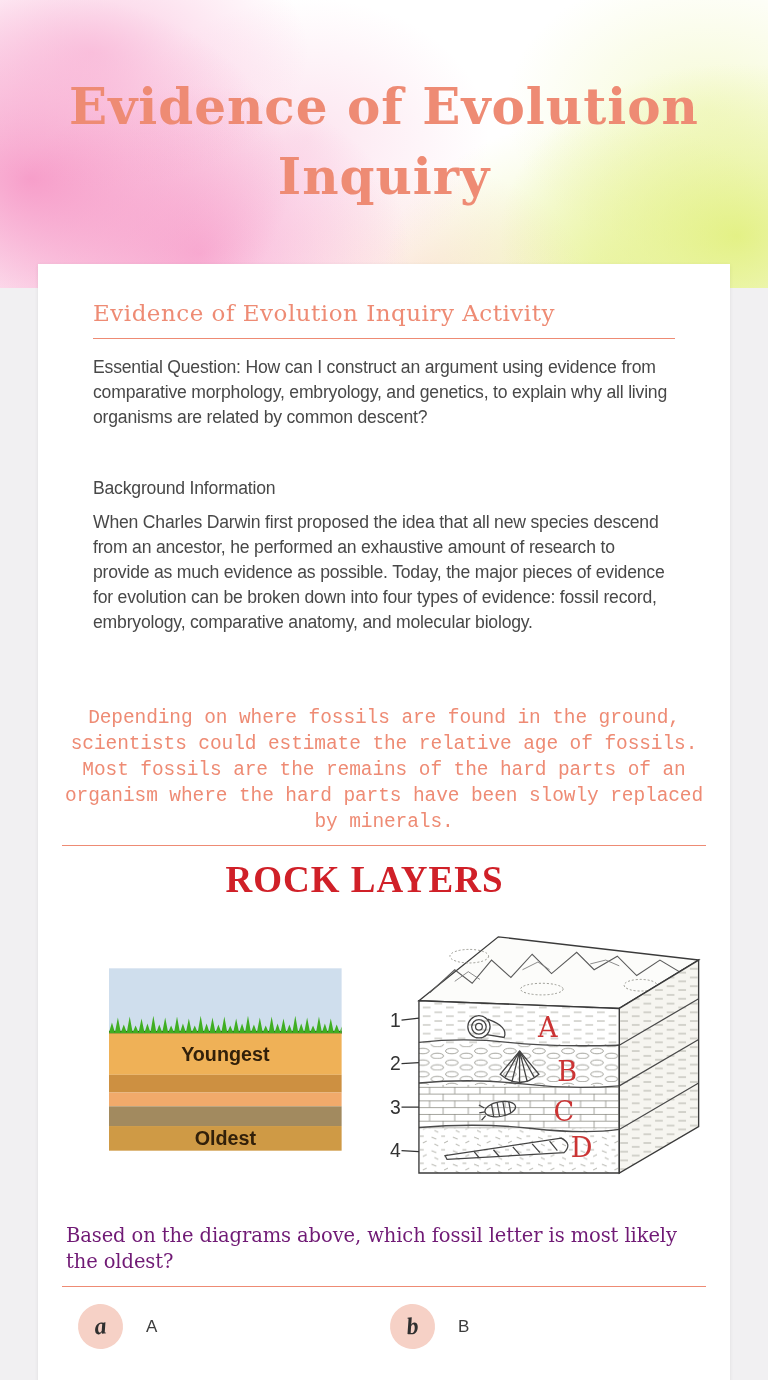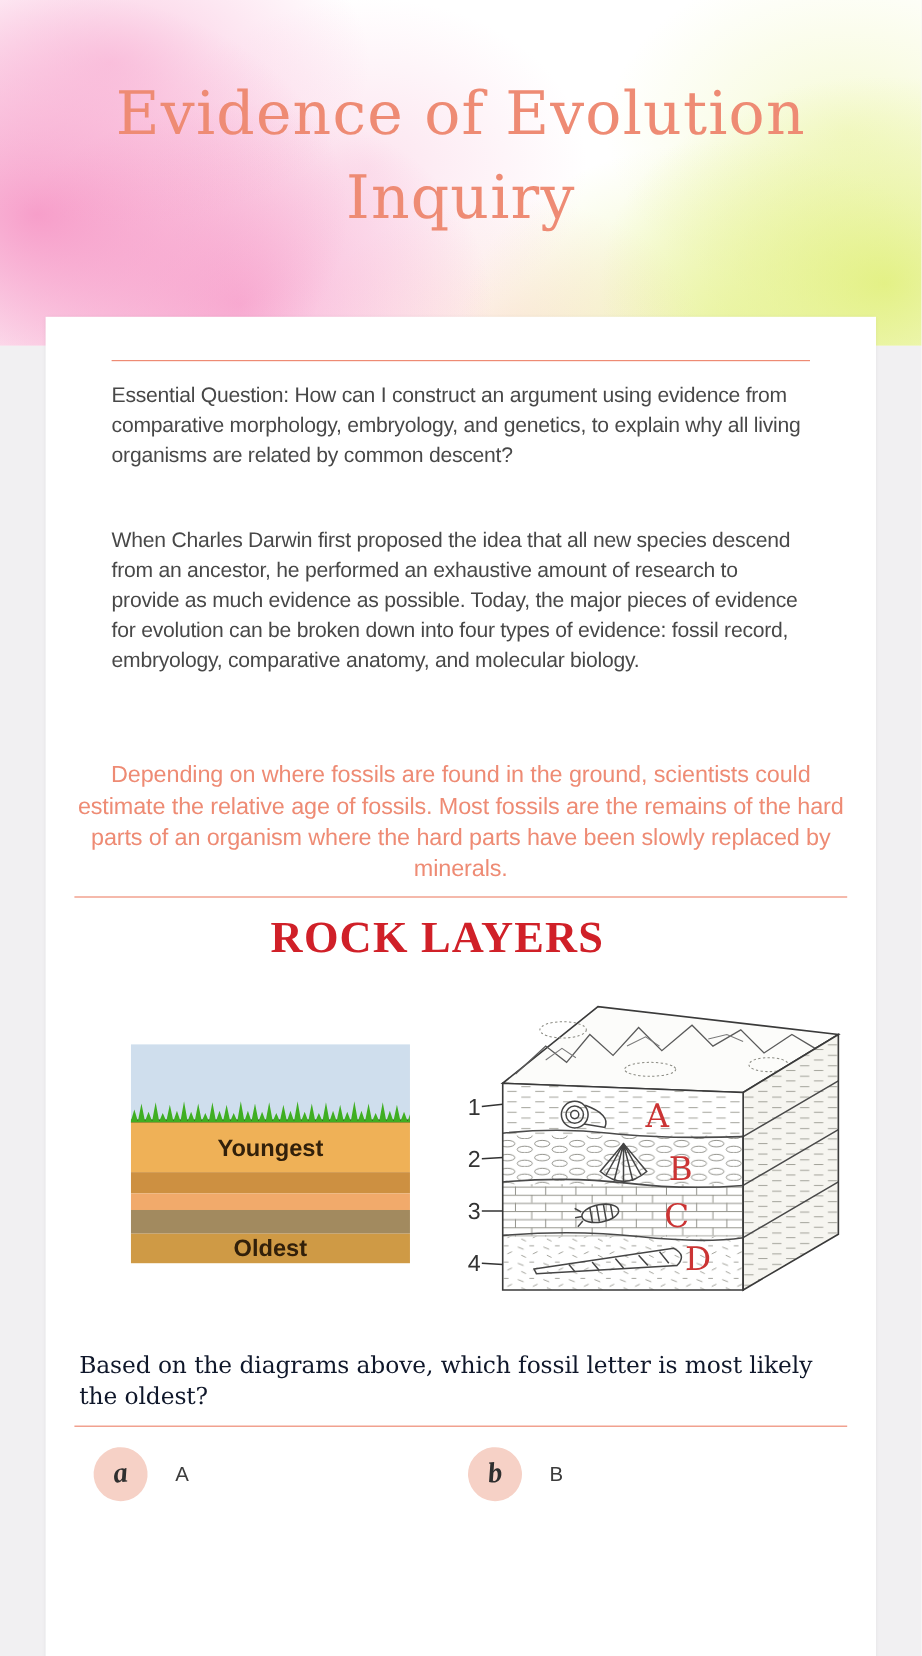--- a/index.html
+++ b/index.html
@@ -18,22 +18,22 @@
       radial-gradient(ellipse 360px 260px at 4% 62%,  rgba(244,128,185,0.75), rgba(244,128,185,0) 72%),
       radial-gradient(ellipse 300px 240px at 26% 88%, rgba(246,148,197,0.72), rgba(246,148,197,0) 70%),
       radial-gradient(ellipse 260px 200px at 40% 48%, rgba(249,196,220,0.45), rgba(249,196,220,0) 70%),
       radial-gradient(ellipse 230px 160px at 55% 96%, rgba(247,183,155,0.30), rgba(247,183,155,0) 70%),
       radial-gradient(ellipse 330px 240px at 96% 82%, rgba(222,238,110,0.80), rgba(222,238,110,0) 72%),
       radial-gradient(ellipse 300px 220px at 78% 96%, rgba(229,242,140,0.60), rgba(229,242,140,0) 72%),
       radial-gradient(ellipse 280px 200px at 92% 38%, rgba(238,246,178,0.55), rgba(238,246,178,0) 72%),
       #ffffff;
   }
   .header h1 {
-    width:640px; margin:4px auto; padding-top:56px;
-    font-family:"DejaVu Serif", serif; font-weight:normal;
+    width:640px; margin:16px auto; padding-top:56px;
+    font-family:"DejaVu Serif", serif; font-weight:bold;
     font-size:50px; line-height:70px; letter-spacing:1px;
     text-align:center; color:#ee8b74;
   }
 
   
   .card {
     position:absolute; left:38px; top:264px; width:692px; height:1400px;
     background:#ffffff; box-shadow:0 1px 4px rgba(0,0,0,0.08);
   }
 
@@ -46,21 +46,21 @@
   .activity hr.accent { margin-bottom:16px; }
 
   .bodytext {
     font-size:17.6px; line-height:25px; letter-spacing:-0.2px; color:#484848;
   }
   .p-essential { margin-bottom:46px; }
   .p-bglabel  { margin-bottom:9px; }
 
   .coral-intro {
     margin-top:70px; padding:0 22px;
-    font-family:Liberation Sans, sans-serif;
+    font-family:Liberation Mono, monospace;
     font-size:19.5px; line-height:26px; letter-spacing:-0.1px;
     color:#ee8b74; text-align:center;
   }
   .section-rule { margin:10px 24px 0 24px; }
 
   
   .figure { padding:12px 24px 0 41px; }
   .figure-title {
     font-family:"Liberation Serif", serif; font-weight:bold;
     font-size:37px; letter-spacing:1px; color:#d02028;
@@ -77,21 +77,21 @@
   .diagrams { display:flex; align-items:flex-start; margin-top:26px; }
   .left-diagram  { margin:40px 0 0 30px; }
   .right-diagram { margin-left:45px; }
 
   
   .question-block { margin-top:46px; padding:0 24px; }
   .question-text {
     padding:0 4px;
     font-family:"DejaVu Serif", serif;
     font-size:19.5px; line-height:26px; letter-spacing:-0.1px;
-    color:#0f172a;
+    color:#701a75;
   }
   .question-block hr.accent { margin-top:11px; }
 
   .options { display:flex; margin-top:17px; }
   .option { display:flex; align-items:center; width:50%; cursor:pointer; }
   .option-a { padding-left:16px; }
   .option-b { padding-left:6px; }
   .badge {
     width:45px; height:45px; border-radius:50%;
     background:#f6d1c6; flex-shrink:0;
@@ -114,22 +114,24 @@
 </head>
 <body>
 
 <div class="header">
   <h1>Evidence of Evolution Inquiry</h1>
 </div>
 
 <div class="card">
 
   <div class="activity">
+    <h2>Evidence of Evolution Inquiry Activity</h2>
     <hr class="accent">
     <p class="bodytext p-essential">Essential Question: How can I construct an argument using evidence from comparative morphology, embryology, and genetics, to explain why all living organisms are related by common descent?</p>
+    <p class="bodytext p-bglabel">Background Information</p>
     <p class="bodytext">When Charles Darwin first proposed the idea that all new species descend from an ancestor, he performed an exhaustive amount of research to provide as much evidence as possible. Today, the major pieces of evidence for evolution can be broken down into four types of evidence: fossil record, embryology, comparative anatomy, and molecular biology.</p>
   </div>
 
   <p class="coral-intro">Depending on where fossils are found in the ground, scientists could estimate the relative age of fossils. Most fossils are the remains of the hard parts of an organism where the hard parts have been slowly replaced by minerals.</p>
   <hr class="accent section-rule">
 
   <div class="figure">
     <div class="figure-title">ROCK LAYERS</div>
 
     <div class="diagrams">

